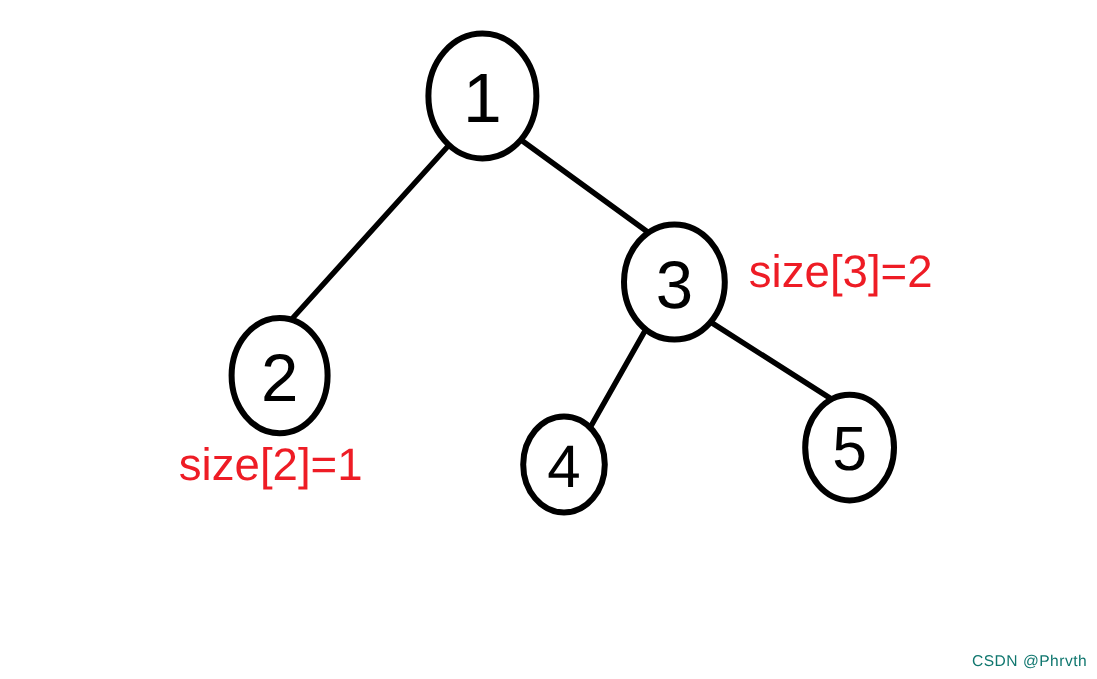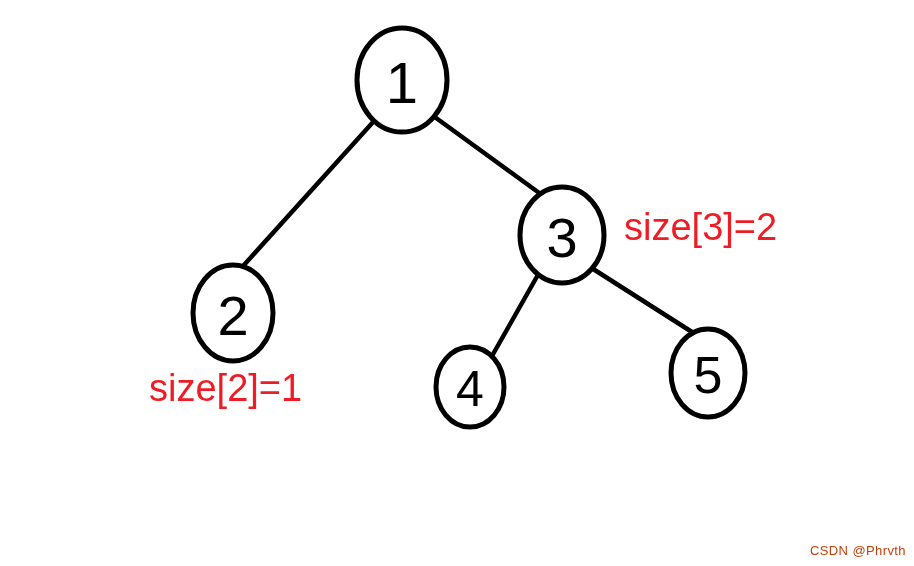--- a/index.html
+++ b/index.html
@@ -48,21 +48,21 @@
     text-anchor: start;
     dominant-baseline: central;
     white-space: pre;
   }
   .watermark {
     position: absolute;
     right: 8px;
     bottom: 8px;
     font-family: "Liberation Sans", sans-serif;
     font-size: 13px;
-    color: #c2410c;
+    color: #0f766e;
     letter-spacing: 0.4px;
     user-select: none;
   }
 </style>
 </head>
 <body>
 
 <div id="canvas">
 
   <svg id="tree-svg" viewBox="0 0 914 566">

